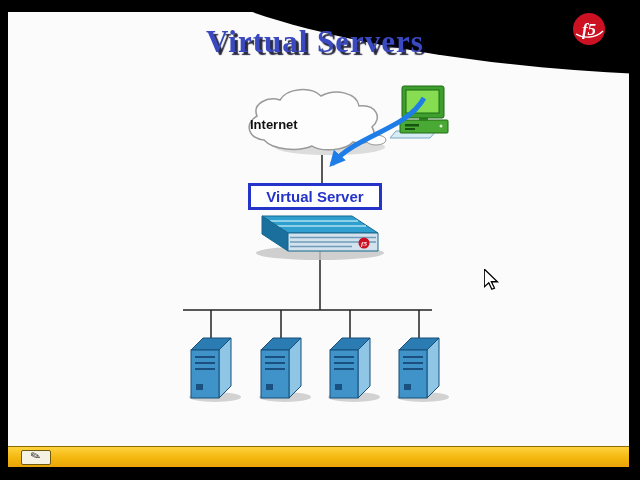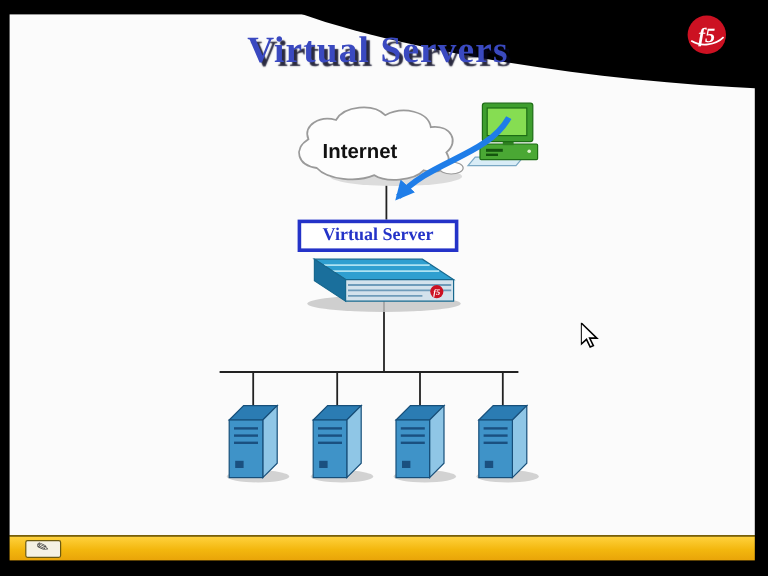--- a/index.html
+++ b/index.html
@@ -19,29 +19,29 @@
     letter-spacing:1px; color:#3a49c0;
     text-shadow:3px 3px 1px rgba(5,5,30,0.85);
     z-index:4;
   }
 
   .f5-logo { position:absolute; left:570px; top:10px; z-index:5; }
 
   .diagram-svg { position:absolute; left:0; top:0; z-index:2; }
 
   .internet-label {
-    position:absolute; left:250px; top:117px; width:100px; text-align:center;
-    font-weight:bold; font-size:17px; color:#111; z-index:3;
+    position:absolute; left:250px; top:117px; width:100px; text-align:left;
+    font-weight:bold; font-size:13px; color:#111; z-index:3;
   }
 
   .vs-box {
     position:absolute; left:248px; top:183px; width:134px; height:27px;
     background:#fff; border:3px solid #2433c8; z-index:3;
     display:flex; align-items:center; justify-content:center;
-    font-weight:bold; font-size:15px; color:#2433c8;font-family:Liberation Serif, serif;
+    font-weight:bold; font-size:15px; color:#2433c8;
   }
 
   .cursor { position:absolute; left:484px; top:269px; z-index:6; }
 
   .toolbar {
     position:absolute; left:8px; top:446px; width:621px; height:21px;
     background:linear-gradient(180deg,#ffd23e 0%, #f3b70e 55%, #e9a408 100%);
     border-top:1px solid #8a6c00; z-index:2;
     display:flex; align-items:center;
   }

